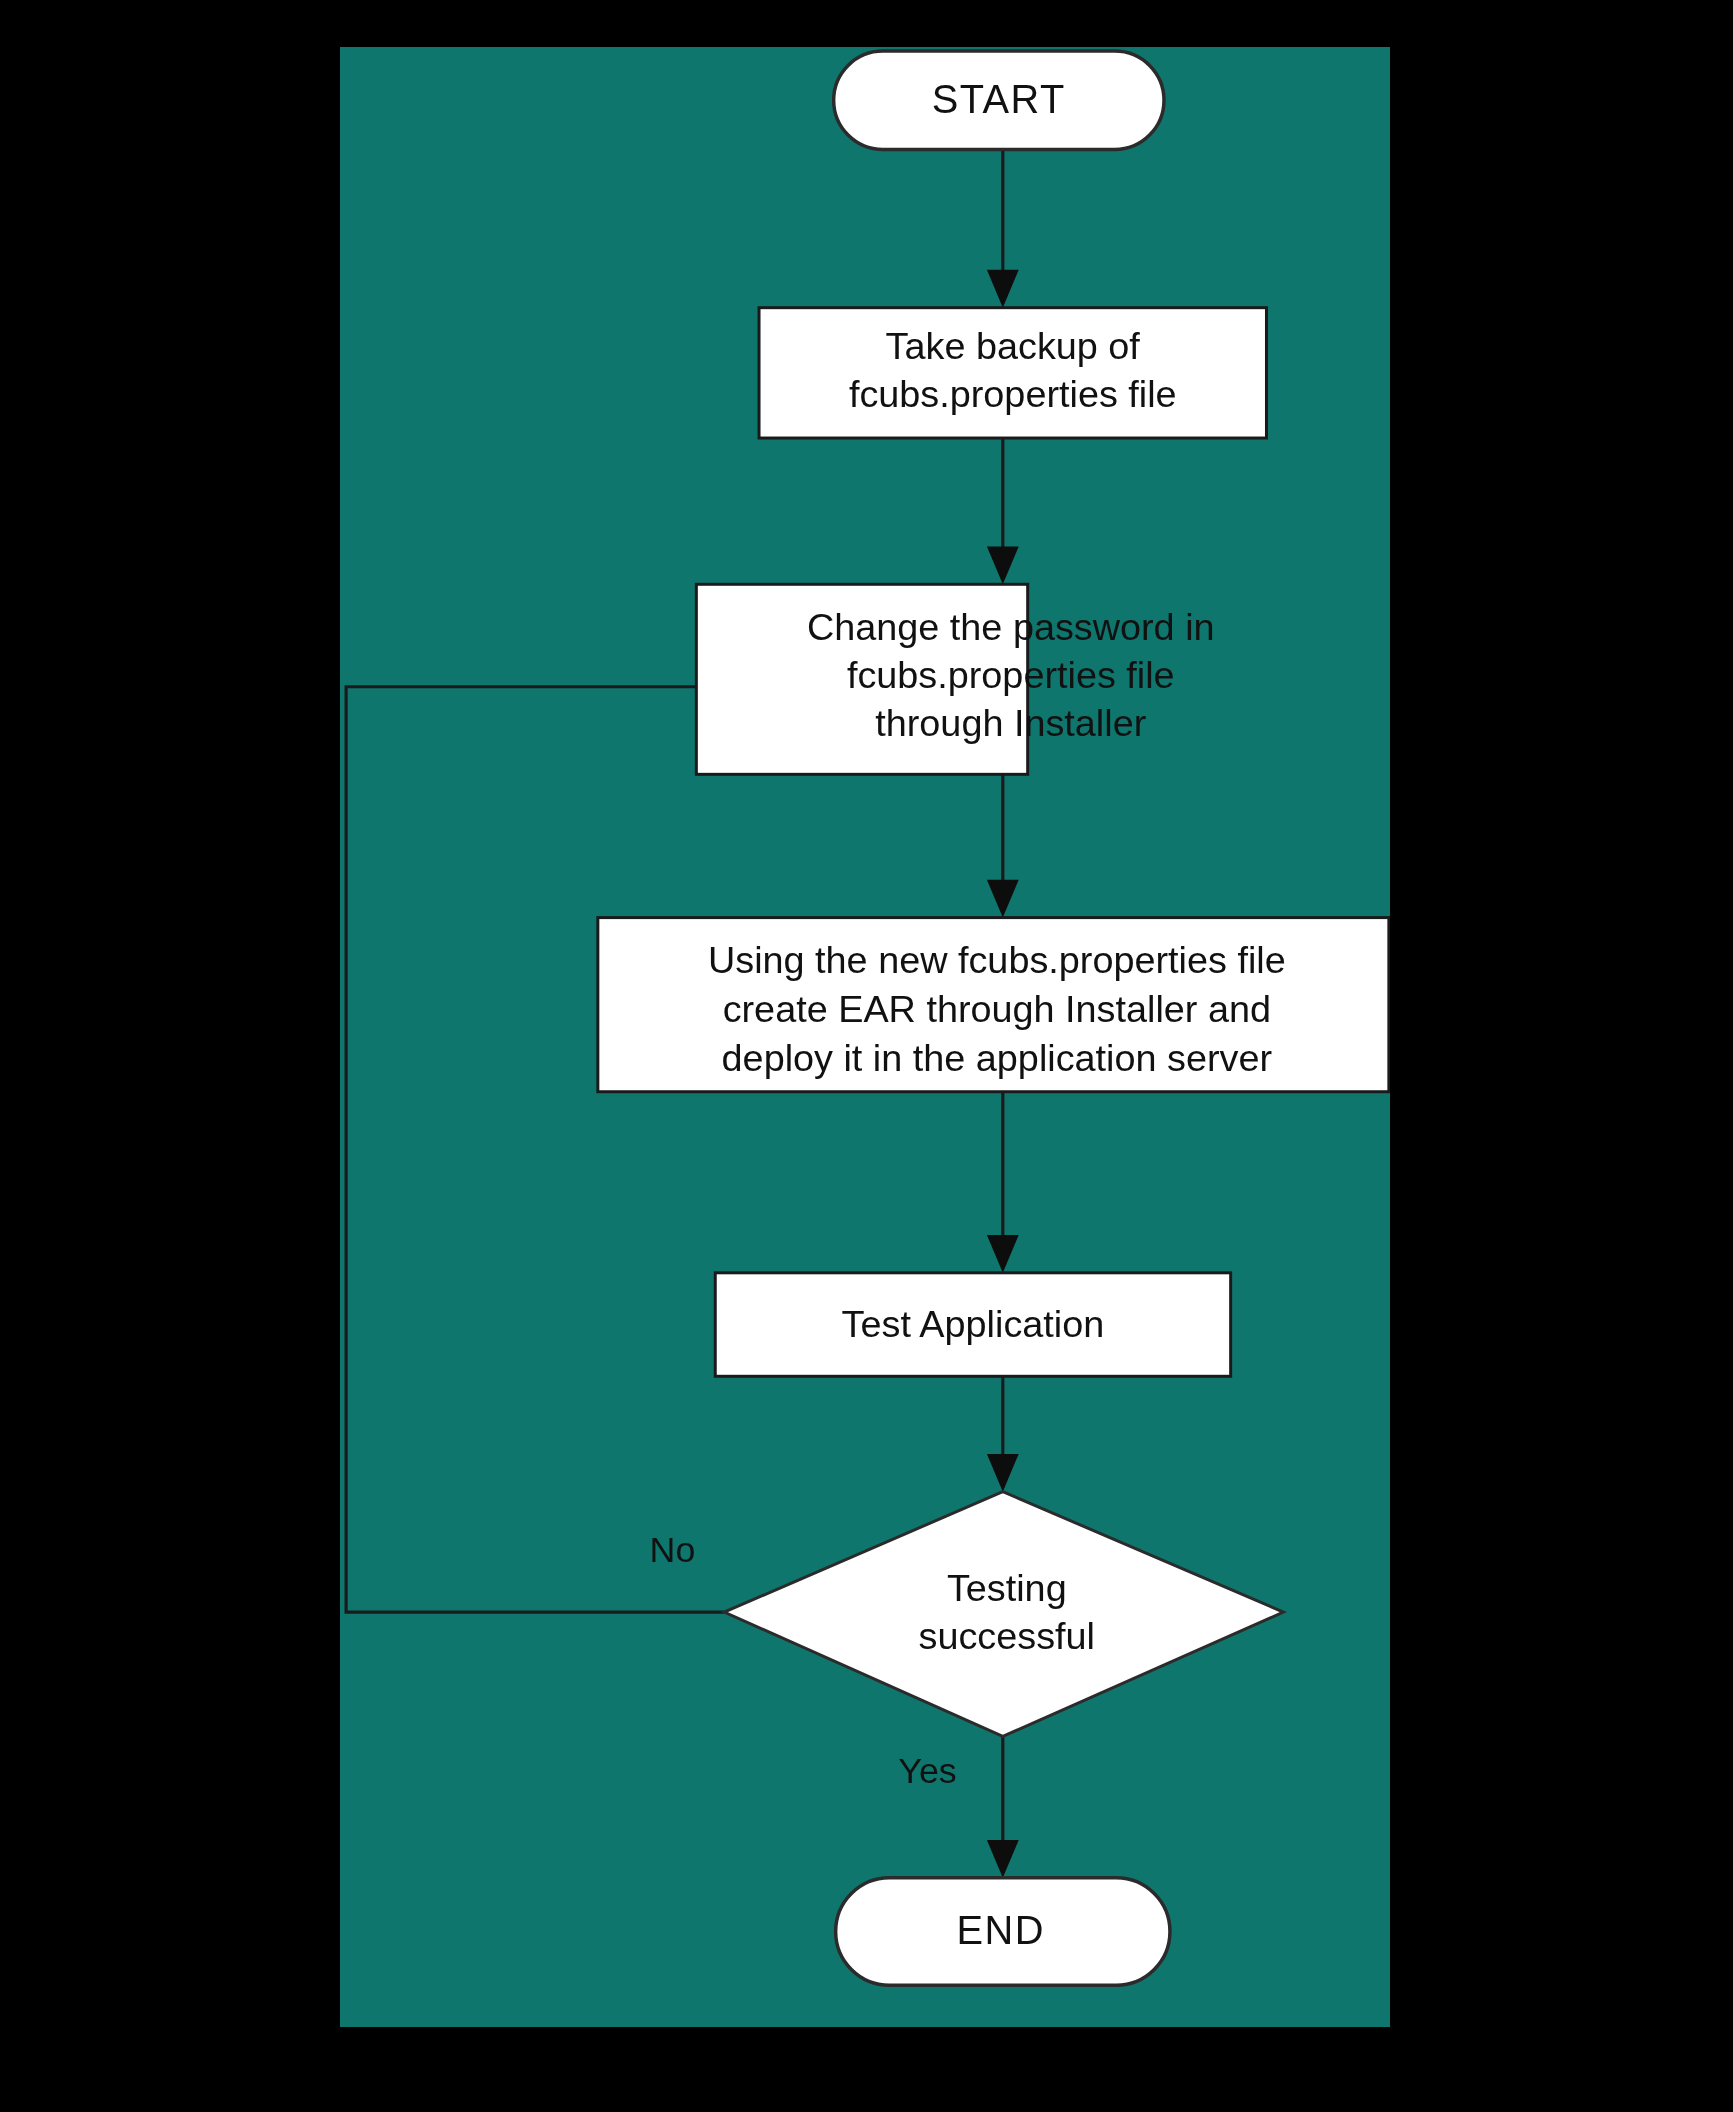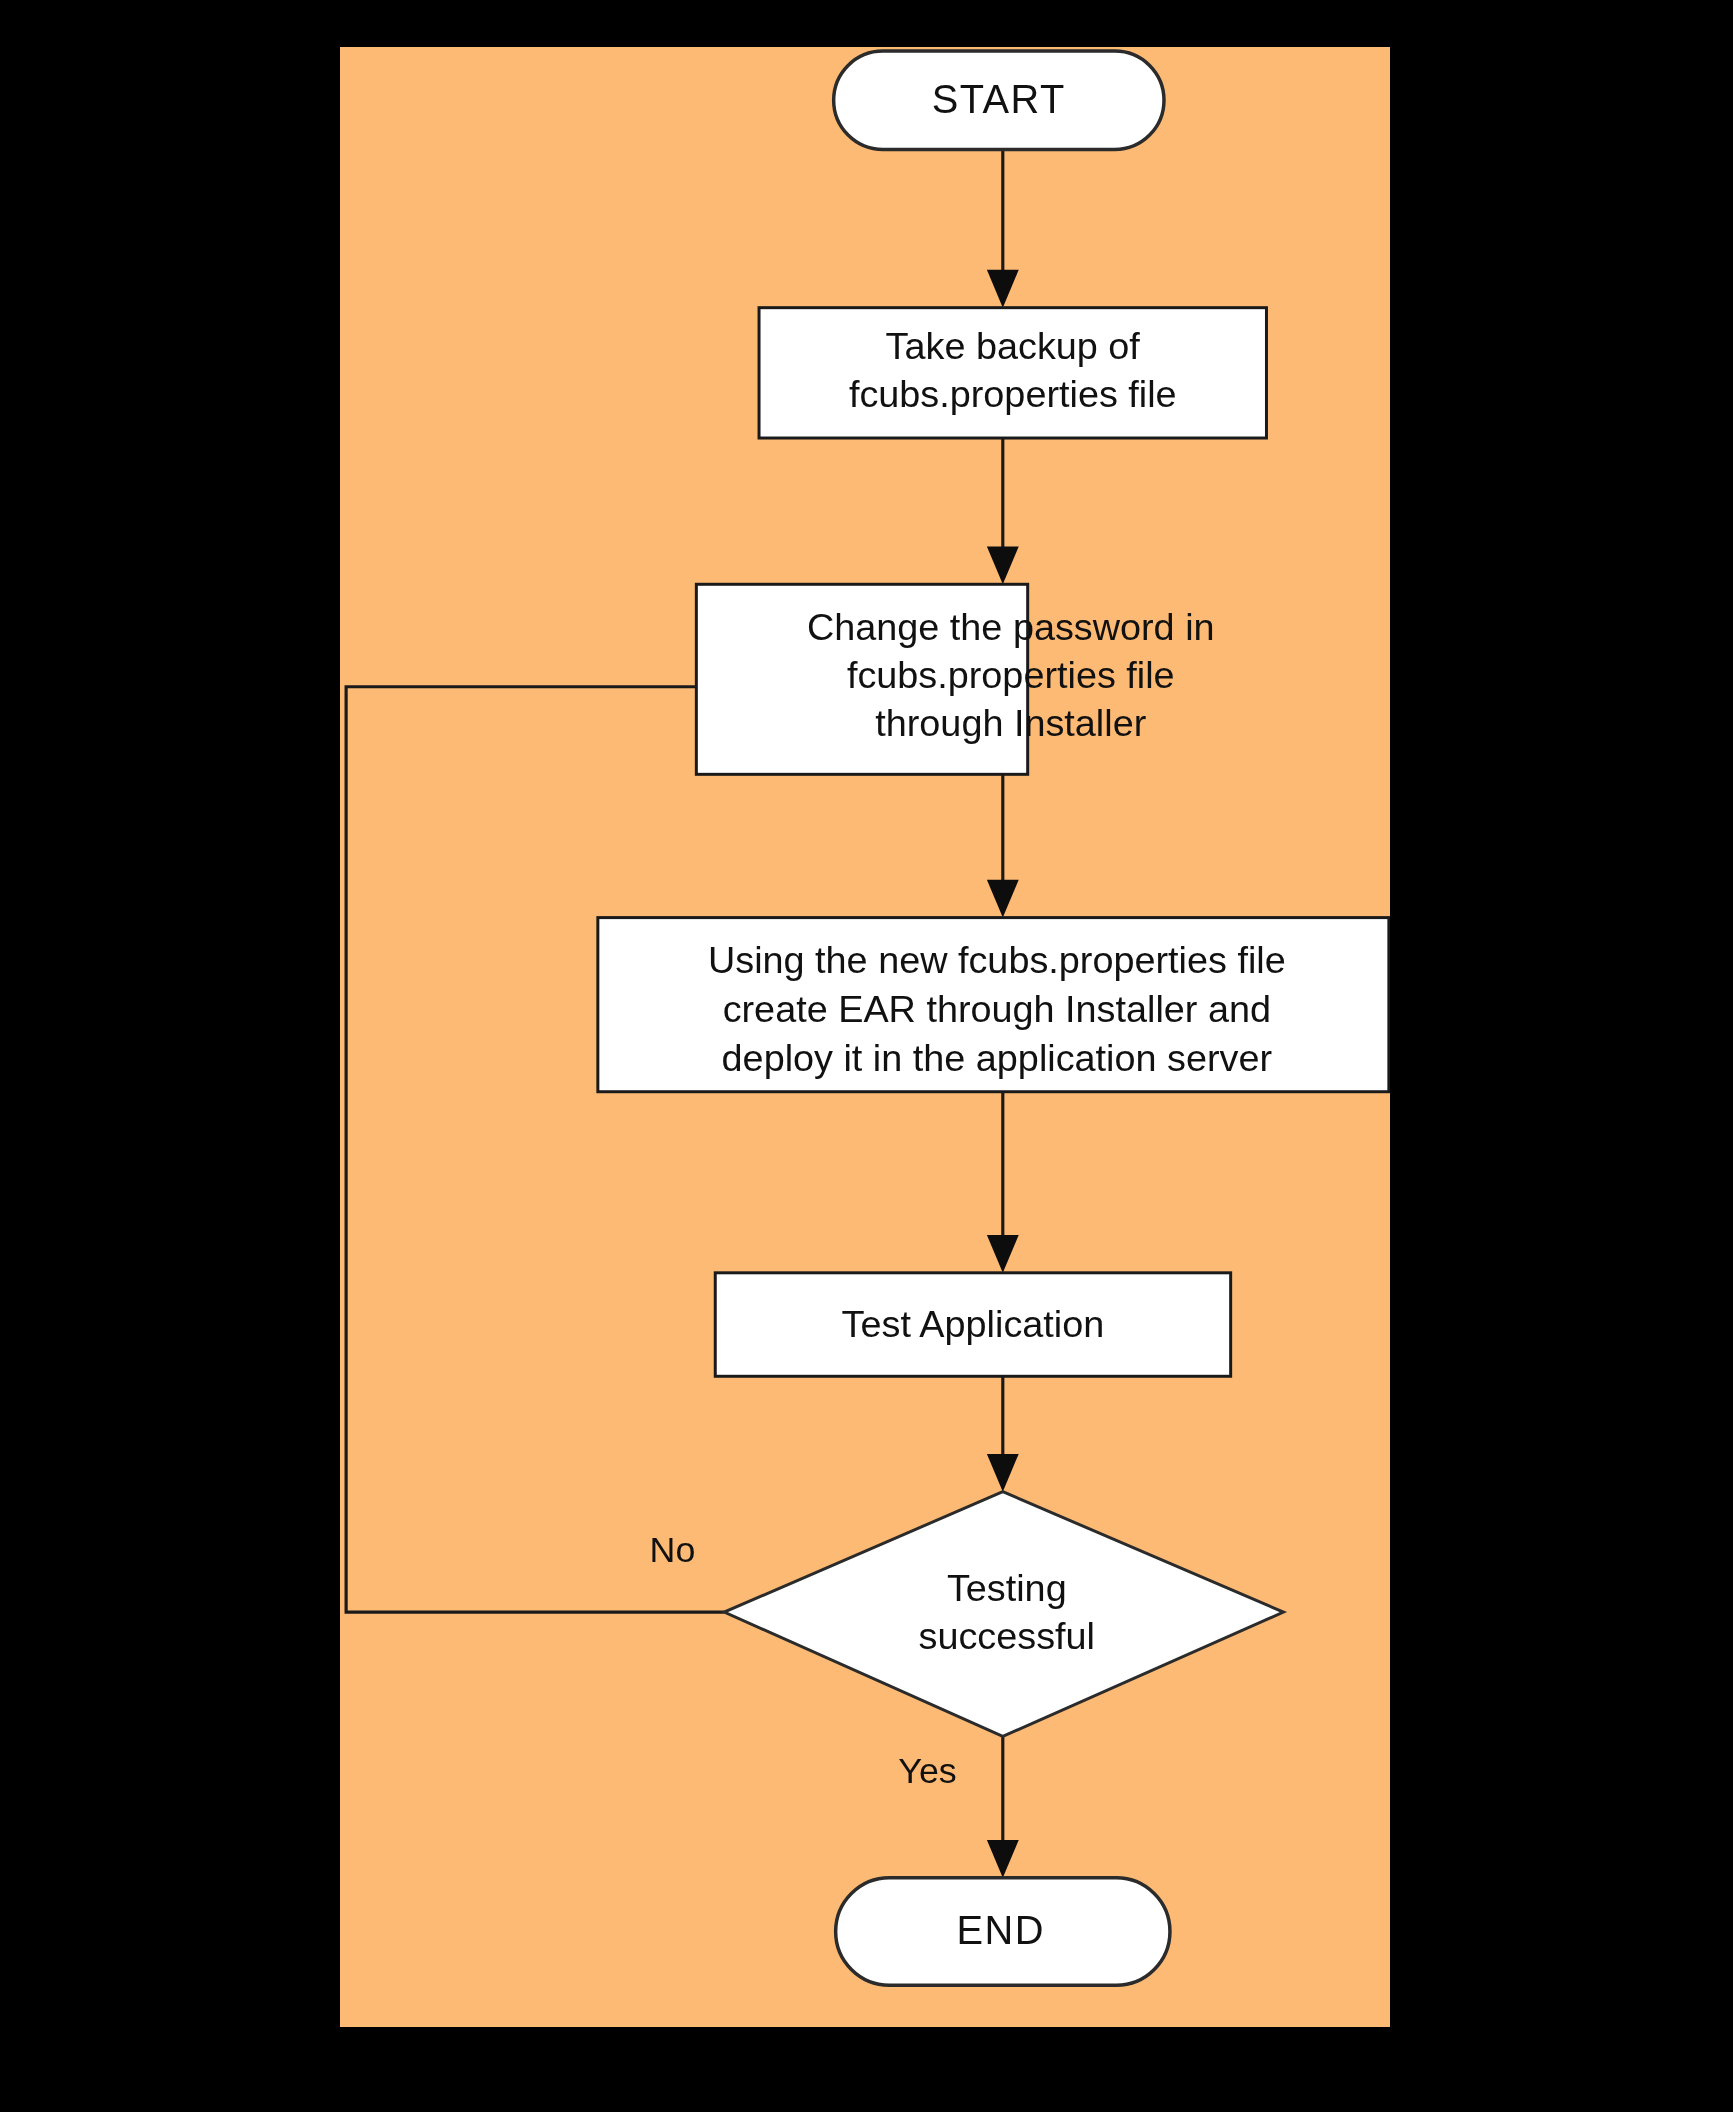--- a/index.html
+++ b/index.html
@@ -19,21 +19,21 @@
     width: 1733px;
     height: 2112px;
     background: #000000;
   }
   #canvas {
     position: absolute;
     left: 340px;
     top: 47px;
     width: 1050px;
     height: 1980px;
-    background: #fdba74;
+    background: #0f766e;
     overflow: hidden;
   }
   #flow-svg {
     position: absolute;
     left: 0;
     top: 0;
     width: 1050px;
     height: 1980px;
     display: block;
   }

